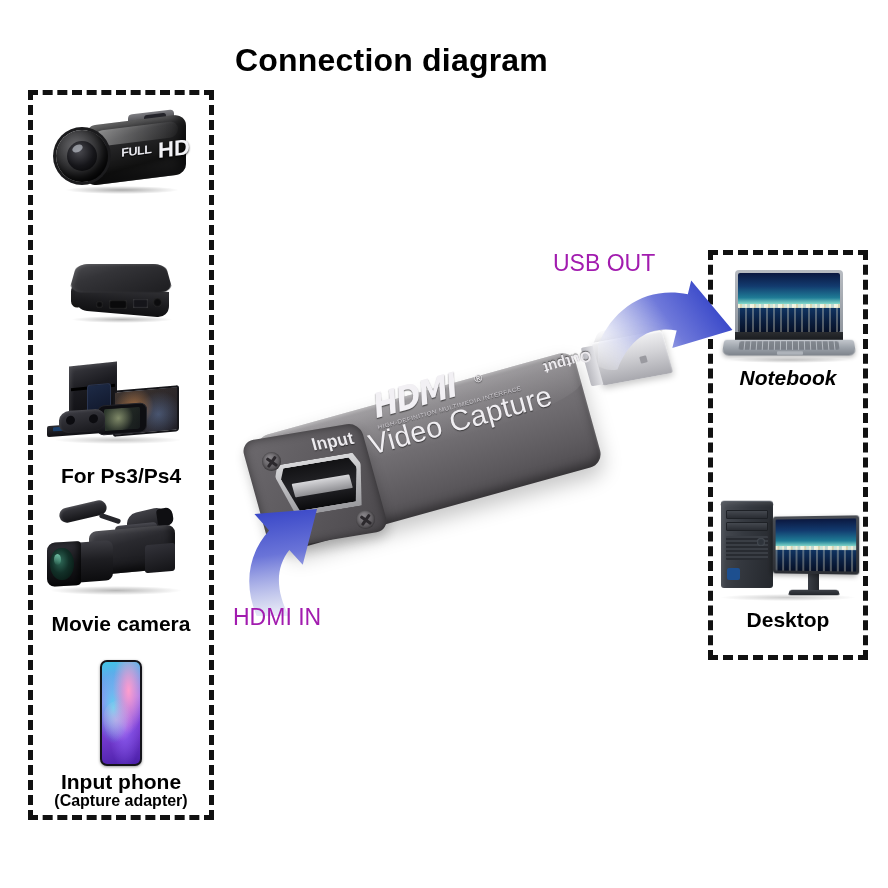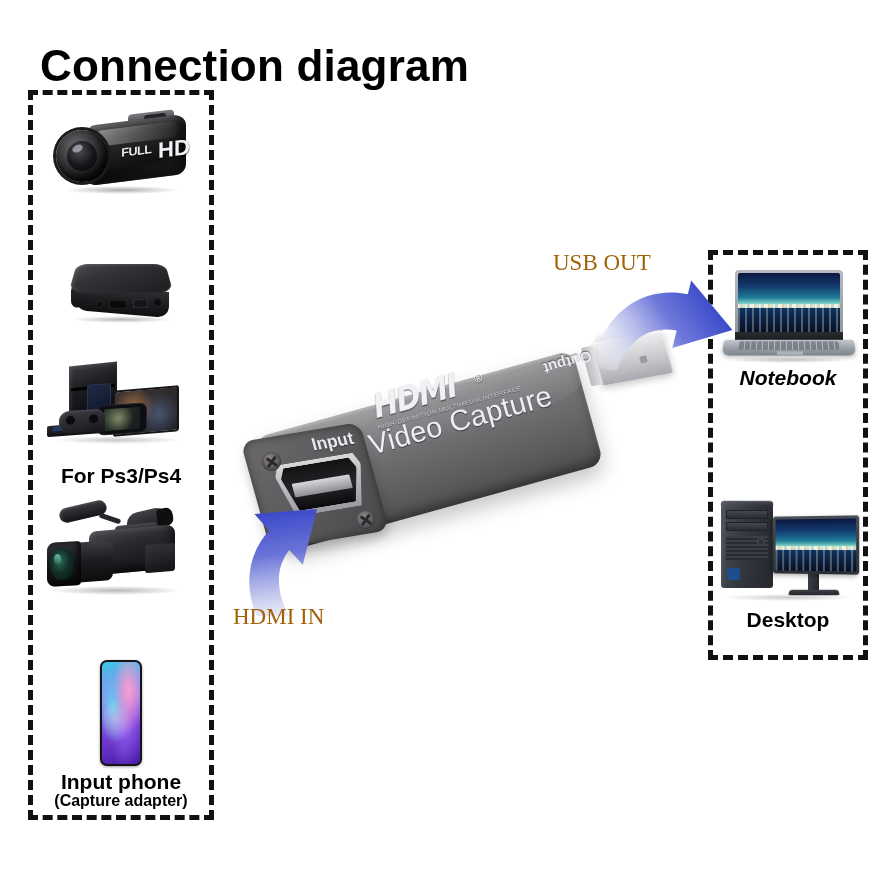--- a/index.html
+++ b/index.html
@@ -17,21 +17,22 @@
     color: #000;
     -webkit-font-smoothing: antialiased;
   }
 
   
   #page-title {
     position: absolute;
     left: 0;
     top: 44px;
     width: 743px;
-    font-size: 44px;
+    text-align: center;
+    font-size: 32px;
     font-weight: 700;
     letter-spacing: 0.2px;
     line-height: 1;
     padding-left: 40px;
     box-sizing: border-box;
   }
 
   
   .dashbox {
     position: absolute;
@@ -633,23 +634,22 @@
   
   .arrow { position: absolute; }
   #arrow-hdmi { left: 214px; top: 498px; width: 150px; height: 118px; }
   #arrow-usb  { left: 598px; top: 276px; width: 136px; height: 112px; }
 
   
   .label-free {
     position: absolute;
     font-size: 23px;
     font-weight: 400;
-    color: #a16207;
+    color: #a21caf;
     white-space: nowrap;
-    font-family: Liberation Serif, serif;
   }
   #label-usb-out { left: 553px; top: 250px; }
   #label-hdmi-in { left: 233px; top: 604px; }
 </style>
 </head>
 <body>
 
 <div id="page-title">Connection diagram</div>
 
 <div class="dashbox" id="source-group"></div>
@@ -709,20 +709,21 @@
     <div class="evf"></div>
     <div class="evf-cup"></div>
     <div class="handle"></div>
     <div class="shoulder"></div>
     <div class="rearpanel"></div>
     <div class="lensbarrel"></div>
     <div class="hood"></div>
     <div class="glass"></div>
     <div class="glass-glint"></div>
   </div>
+  <div class="caption">Movie camera</div>
 </div>
 
 <div class="cell" id="cell-mobile">
   <div class="art phone-art">
     <div class="frame"></div>
     <div class="screen">
         <div class="swirl"></div>
       </div>
   </div>
   <div class="caption">Input phone</div>

